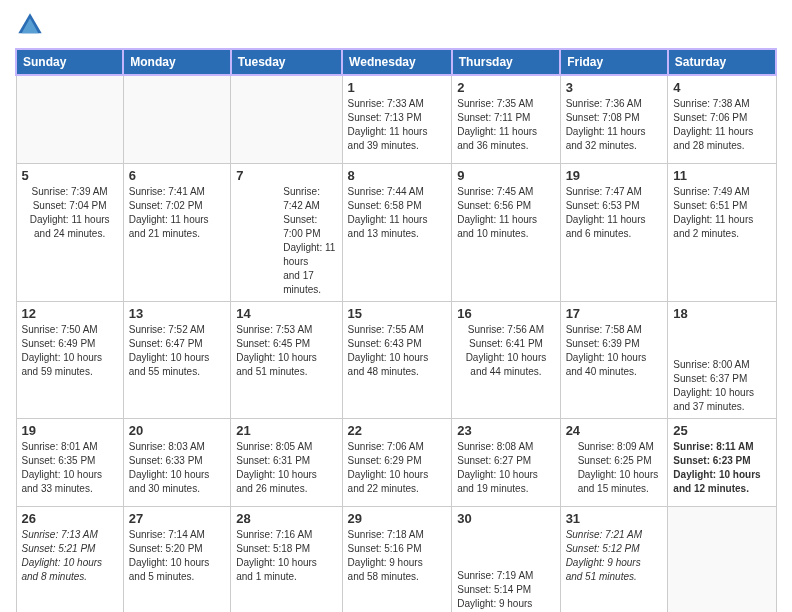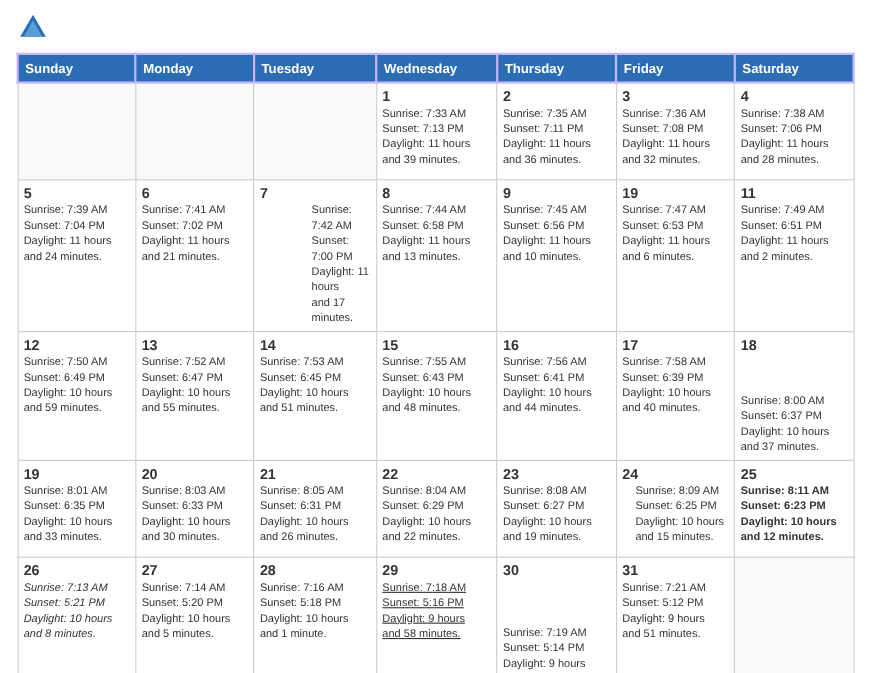--- a/index.html
+++ b/index.html
@@ -157,21 +157,21 @@
             <div class="day-num">4</div>
             <div class="day-info" style="white-space: pre-line;">Sunrise: 7:38 AM
 Sunset: 7:06 PM
 Daylight: 11 hours
 and 28 minutes.</div>
           </td>
         </tr>
         <tr>
           <td>
             <div class="day-num">5</div>
-            <div class="day-info" style="white-space: pre-line;">Sunrise: 7:39 AM
+            <div class="day-info" style="white-space: pre-line; text-align: center;">Sunrise: 7:39 AM
 Sunset: 7:04 PM
 Daylight: 11 hours
 and 24 minutes.</div>
           </td>
           <td>
             <div class="day-num">6</div>
             <div class="day-info" style="white-space: pre-line;">Sunrise: 7:41 AM
 Sunset: 7:02 PM
 Daylight: 11 hours
 and 21 minutes.</div>
@@ -236,21 +236,21 @@
           </td>
           <td>
             <div class="day-num">15</div>
             <div class="day-info" style="white-space: pre-line;">Sunrise: 7:55 AM
 Sunset: 6:43 PM
 Daylight: 10 hours
 and 48 minutes.</div>
           </td>
           <td>
             <div class="day-num">16</div>
-            <div class="day-info" style="white-space: pre-line;">Sunrise: 7:56 AM
+            <div class="day-info" style="white-space: pre-line; text-align: center;">Sunrise: 7:56 AM
 Sunset: 6:41 PM
 Daylight: 10 hours
 and 44 minutes.</div>
           </td>
           <td>
             <div class="day-num">17</div>
             <div class="day-info" style="white-space: pre-line;">Sunrise: 7:58 AM
 Sunset: 6:39 PM
 Daylight: 10 hours
 and 40 minutes.</div>
@@ -280,21 +280,21 @@
           </td>
           <td>
             <div class="day-num">21</div>
             <div class="day-info" style="white-space: pre-line;">Sunrise: 8:05 AM
 Sunset: 6:31 PM
 Daylight: 10 hours
 and 26 minutes.</div>
           </td>
           <td>
             <div class="day-num">22</div>
-            <div class="day-info" style="white-space: pre-line;">Sunrise: 8:04 AM
+            <div class="day-info" style="white-space: pre-line;">Sunrise: 7:06 AM
 Sunset: 6:29 PM
 Daylight: 10 hours
 and 22 minutes.</div>
           </td>
           <td>
             <div class="day-num">23</div>
             <div class="day-info" style="white-space: pre-line;">Sunrise: 8:08 AM
 Sunset: 6:27 PM
 Daylight: 10 hours
 and 19 minutes.</div>
@@ -331,35 +331,35 @@
           </td>
           <td>
             <div class="day-num">28</div>
             <div class="day-info" style="white-space: pre-line;">Sunrise: 7:16 AM
 Sunset: 5:18 PM
 Daylight: 10 hours
 and 1 minute.</div>
           </td>
           <td>
             <div class="day-num">29</div>
-            <div class="day-info" style="white-space: pre-line; text-decoration: underline;">Sunrise: 7:18 AM
+            <div class="day-info" style="white-space: pre-line;">Sunrise: 7:18 AM
 Sunset: 5:16 PM
 Daylight: 9 hours
 and 58 minutes.</div>
           </td>
           <td>
             <div class="day-num">30</div>
             <div class="day-info" style="white-space: pre-line; margin-top: 43px;">Sunrise: 7:19 AM
 Sunset: 5:14 PM
 Daylight: 9 hours
 and 54 minutes.</div>
           </td>
           <td>
             <div class="day-num">31</div>
-            <div class="day-info" style="white-space: pre-line;">Sunrise: 7:21 AM
+            <div class="day-info" style="white-space: pre-line; font-style: italic;">Sunrise: 7:21 AM
 Sunset: 5:12 PM
 Daylight: 9 hours
 and 51 minutes.</div>
           </td>
           <td class="empty"></td>
         </tr>
       </tbody>
   </table>
 </div>
 

